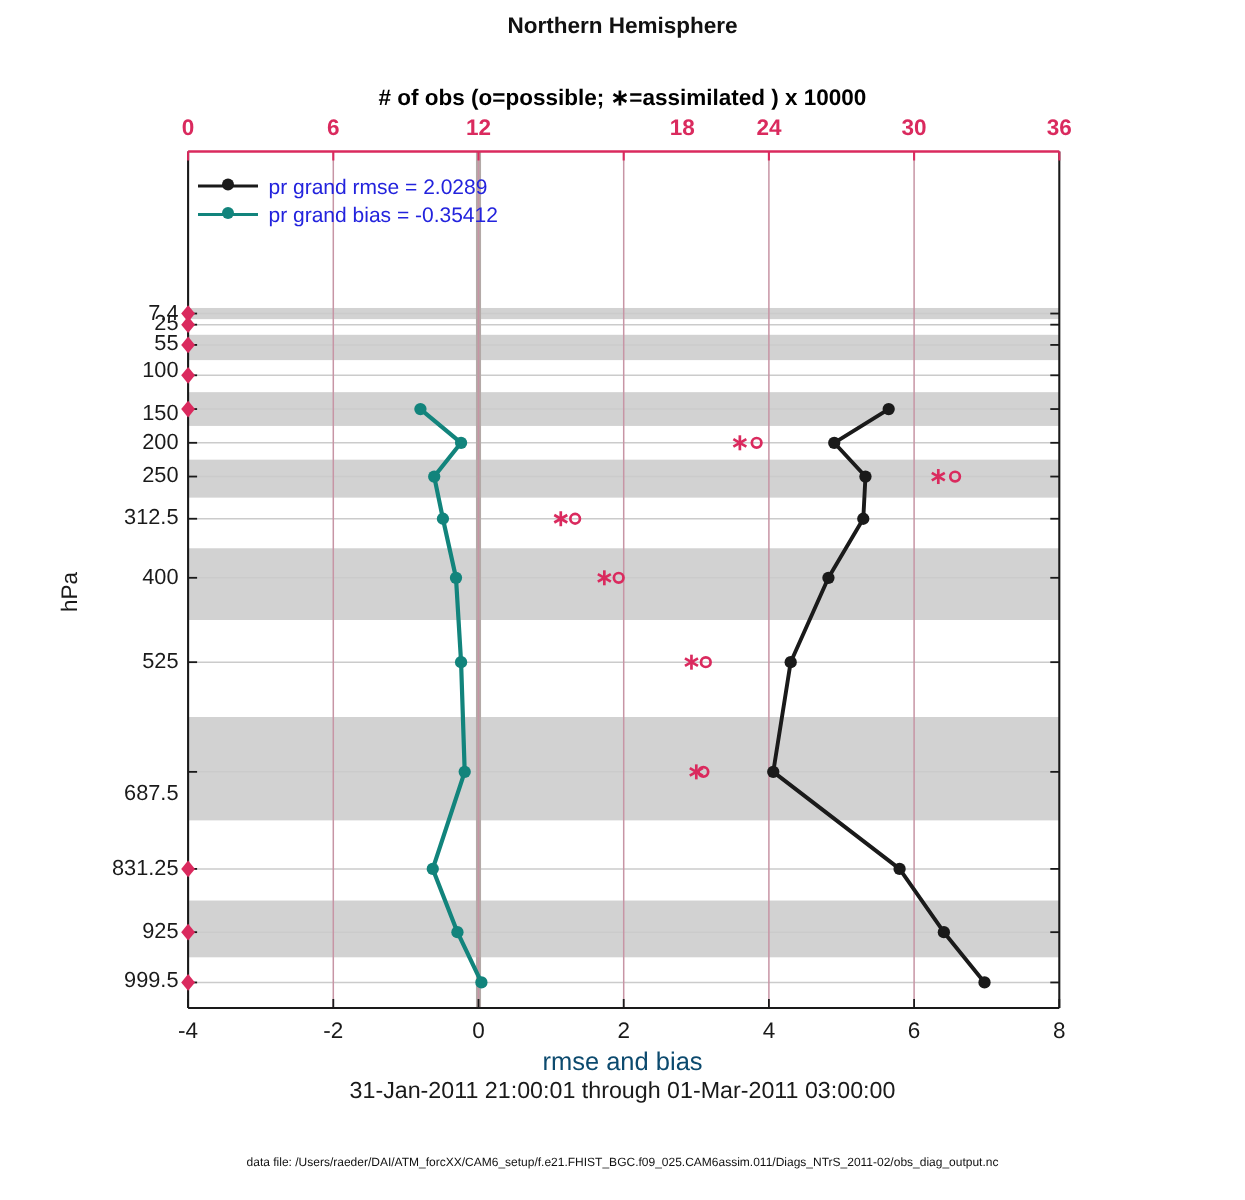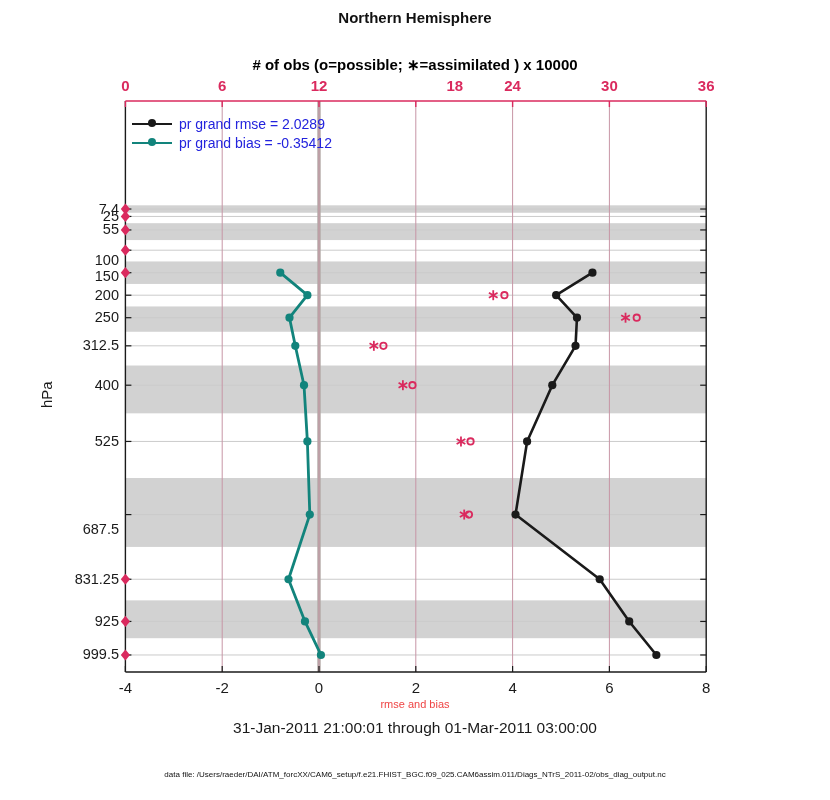--- a/index.html
+++ b/index.html
@@ -8,21 +8,21 @@
   #plot-svg{position:absolute;left:0;top:0;}
   .abs{position:absolute;}
   .ctr{left:0;width:830px;text-align:center;}
   #title1{top:9px;font-size:15px;font-weight:bold;color:#111;}
   #title2{top:30px;font-size:16px;font-weight:bold;color:#111;letter-spacing:.3px;}
   #obs-label{top:56px;font-size:15px;font-weight:bold;}
   .tick-label{position:absolute;transform:translateX(-50%);font-size:15px;font-weight:bold;white-space:nowrap;}
   .xtick-label{position:absolute;transform:translateX(-50%);font-size:15px;color:#1a1a1a;white-space:nowrap;}
   .ytick-label{position:absolute;left:0;width:119px;text-align:right;font-size:14.5px;color:#1a1a1a;white-space:nowrap;}
   #ylabel{left:38px;top:368px;width:40px;height:40px;transform:rotate(-90deg);font-size:15px;color:#1a1a1a;}
-  #xlabel{top:698px;font-size:11px;color:#ef4444;}
+  #xlabel{top:698px;font-size:17px;color:#0c4a6e;}
   #subtitle{top:719px;font-size:15.5px;color:#1a1a1a;}
   #footer{top:770px;font-size:8px;color:#111;}
   #legend{left:132px;top:114px;}
   .legend-row{display:flex;align-items:center;height:19px;}
   .legend-sample{position:relative;width:40px;height:0;border-top-style:solid;border-top-width:2.6px;}
   .legend-dot{position:absolute;left:50%;top:50%;width:8px;height:8px;border-radius:50%;transform:translate(-50%,-50%);margin-top:-1.3px;}
   .legend-text{margin-left:7px;font-size:14px;white-space:nowrap;}
 </style>
 </head>
 <body>
@@ -176,21 +176,21 @@
       <span class="xtick-label" style="left: 319px; top: 679px; position: absolute;">0</span>
       <span class="xtick-label" style="left: 415.8px; top: 679px; position: absolute;">2</span>
       <span class="xtick-label" style="left: 512.6px; top: 679px; position: absolute;">4</span>
       <span class="xtick-label" style="left: 609.4px; top: 679px; position: absolute;">6</span>
       <span class="xtick-label" style="left: 706.2px; top: 679px; position: absolute;">8</span>
     </div>
   <div id="y-ticks">
       <span class="ytick-label" style="top: 200.525px; position: absolute;">7.4</span>
       <span class="ytick-label" style="top: 207.95px; position: absolute;">25</span>
       <span class="ytick-label" style="top: 221.45px; position: absolute;">55</span>
-      <span class="ytick-label" style="top: 252px; position: absolute;">100</span>
+      <span class="ytick-label" style="top: 239px; position: absolute;">100</span>
       <span class="ytick-label" style="top: 268px; position: absolute;">150</span>
       <span class="ytick-label" style="top: 286.7px; position: absolute;">200</span>
       <span class="ytick-label" style="top: 309.2px; position: absolute;">250</span>
       <span class="ytick-label" style="top: 337.325px; position: absolute;">312.5</span>
       <span class="ytick-label" style="top: 376.7px; position: absolute;">400</span>
       <span class="ytick-label" style="top: 432.95px; position: absolute;">525</span>
       <span class="ytick-label" style="top: 506.075px; position: absolute; margin-top: 15px;">687.5</span>
       <span class="ytick-label" style="top: 570.763px; position: absolute;">831.25</span>
       <span class="ytick-label" style="top: 612.95px; position: absolute;">925</span>
       <span class="ytick-label" style="top: 646.475px; position: absolute;">999.5</span>

